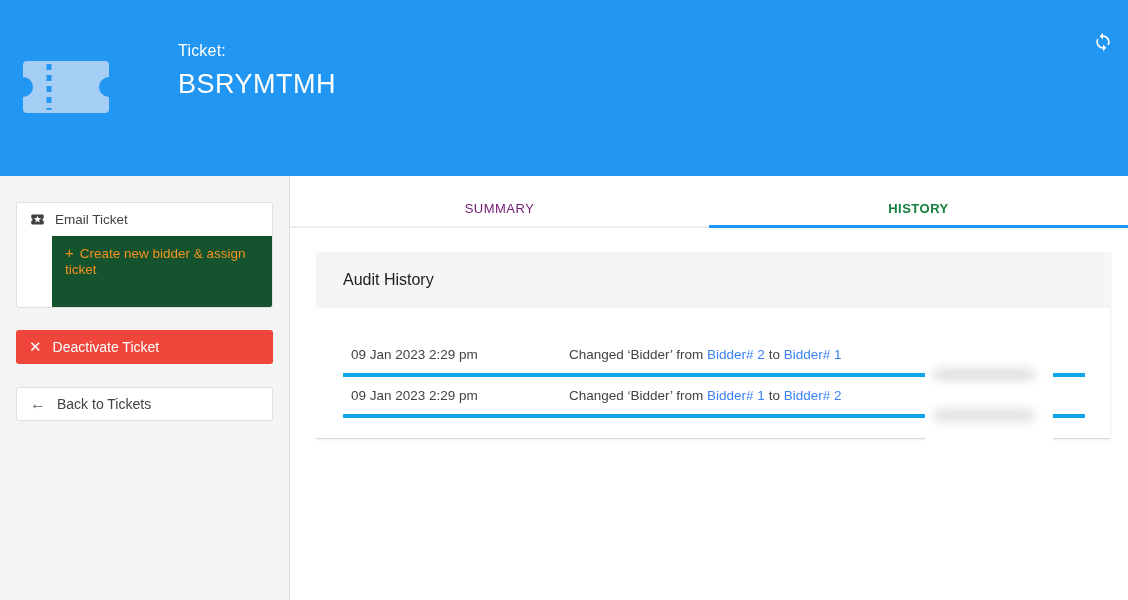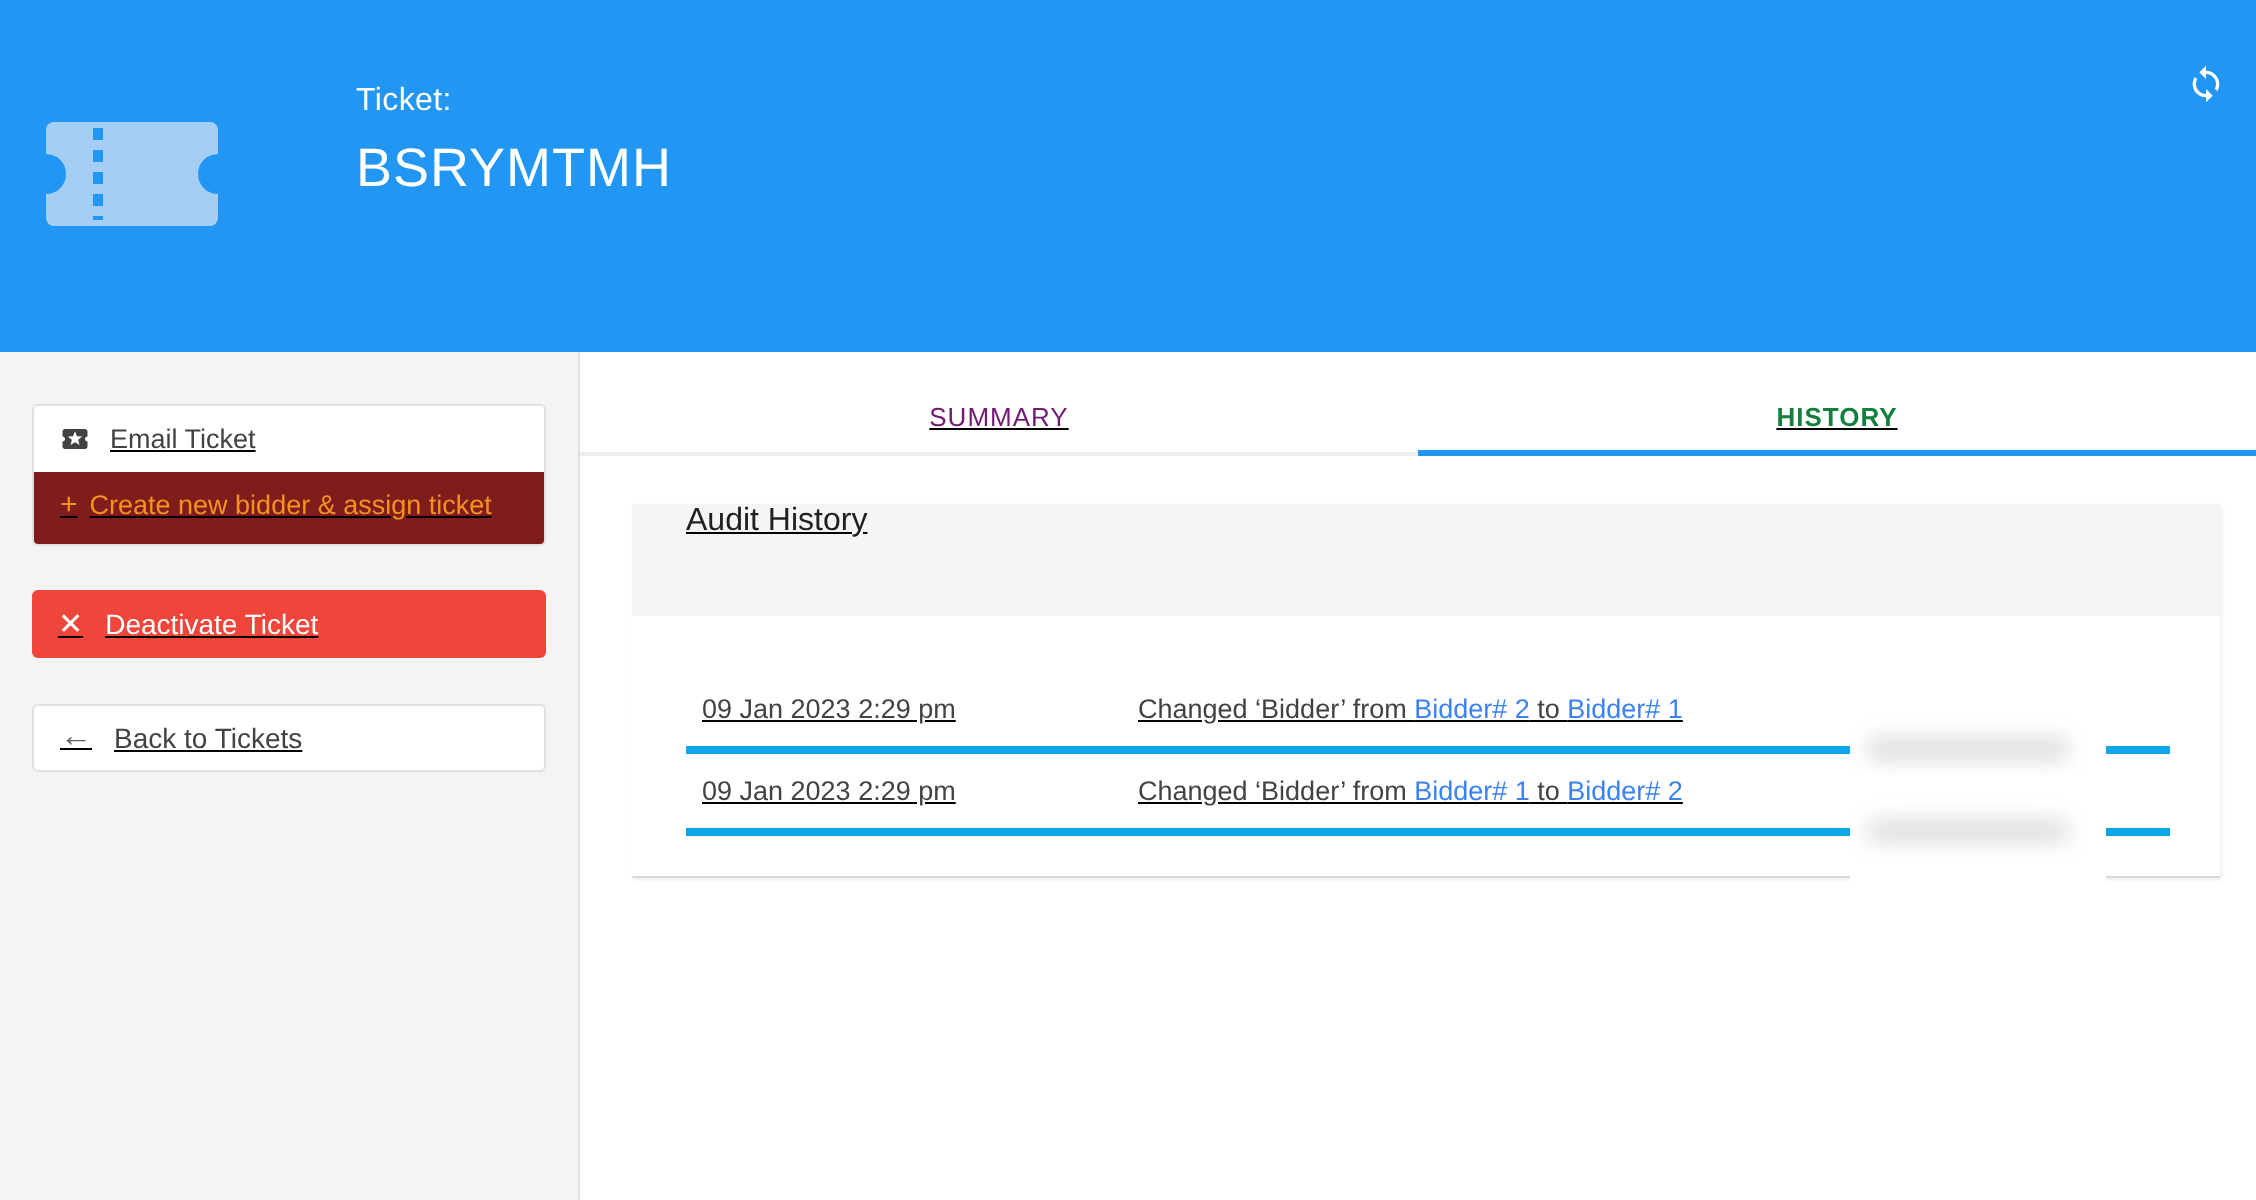--- a/index.html
+++ b/index.html
@@ -9,31 +9,31 @@
   
   .header { position:relative; height:176px; background:#2196f3; }
   .ticket-art { position:absolute; left:23px; top:61px; }
   .header-text { position:absolute; left:178px; top:42px; color:#fff; }
   .header-label { font-size:16px; font-weight:400; letter-spacing:.2px; }
   .header-code { font-size:27px; font-weight:400; letter-spacing:.5px; margin-top:9px; }
   .refresh-btn { position:absolute; right:15px; top:32px; width:20px; height:20px;
     cursor:pointer; background:none; border:none; }
 
   
-  .body-wrap { display:flex; height:424px;text-decoration:underline; }
+  .body-wrap { display:flex; height:424px; }
   .sidebar { width:290px; background:#f4f4f4; border-right:1px solid #e0e0e0;
     padding:26px 16px 0 16px; flex:none; }
   .main { flex:1; background:#fff; position:relative; }
 
   
   .btn-group { border:1px solid #e0e0e0; border-radius:3px; overflow:hidden; background:#fff; }
   .btn-email { display:flex; align-items:center; gap:10px; height:33px; padding:0 13px;
     background:#fff; font-size:13.5px; color:#424242; cursor:pointer; }
-  .btn-create { background:#7f1d1d; color:#f5921f; font-size:13.5px; line-height:1.22;
-    padding:8px 13px 10px 13px; cursor:pointer; }
+  .btn-create { background:#14532d; color:#f5921f; font-size:13.5px; line-height:1.22;
+    padding:8px 13px 28px 13px; cursor:pointer;margin-left:35px; }
   .btn-create .plus { font-size:15px; margin-right:6px; }
   .btn-solid { margin-top:22px; display:flex; align-items:center; gap:11px; height:34px;
     padding:0 13px; border-radius:3px; cursor:pointer; }
   .btn-deactivate { background:#ef453a; color:#fff; font-size:14px; border:none; width:100%; }
   .btn-deactivate .x-ico { font-size:15px; }
   .btn-back { margin-top:23px; background:#fff; color:#424242; font-size:14px;
     border:1px solid #e0e0e0; width:100%; }
   .btn-back .arrow-ico { font-size:16px; color:#616161; }
 
   
@@ -41,21 +41,21 @@
   .tab { flex:1; display:flex; align-items:center; justify-content:center;
     font-size:13px; letter-spacing:.5px; color:#701a75; cursor:pointer; position:relative; }
   .tab--active { color:#15803d; font-weight:bold; }
   .tab--active::after { content:''; position:absolute; left:0; right:0; bottom:-2px;
     height:3px; background:#2196f3; }
 
   
   .card { margin:24px 18px 0 26px; background:#fff;
     border-bottom:1px solid #d9d9d9;
     box-shadow:1px 1px 2px rgba(0,0,0,.07); }
-  .card-header { height:56px; background:#f5f5f5; display:flex; align-items:flex-start;
+  .card-header { height:56px; background:#f5f5f5; display:flex; align-items:center;
     padding:0 27px; font-size:16px; font-weight:500; color:#212121; }
   .table { margin:0 25px 0 27px; padding-top:28px; padding-bottom:20px; }
   .t-row { display:flex; align-items:center; }
   .t-head { height:34px; border-bottom:1px solid #ececec; }
   .t-head .cell { font-size:12.5px; font-weight:bold; color:#333; letter-spacing:.3px; }
   .t-body { height:41px; border-bottom:4px solid #0ea5e9; font-size:13.5px; color:#424242; }
   .cell { padding-left:8px; }
   .c-when { width:218px; flex:none; }
   .c-desc { flex:1; }
   .c-user { width:160px; flex:none; position:relative; }

